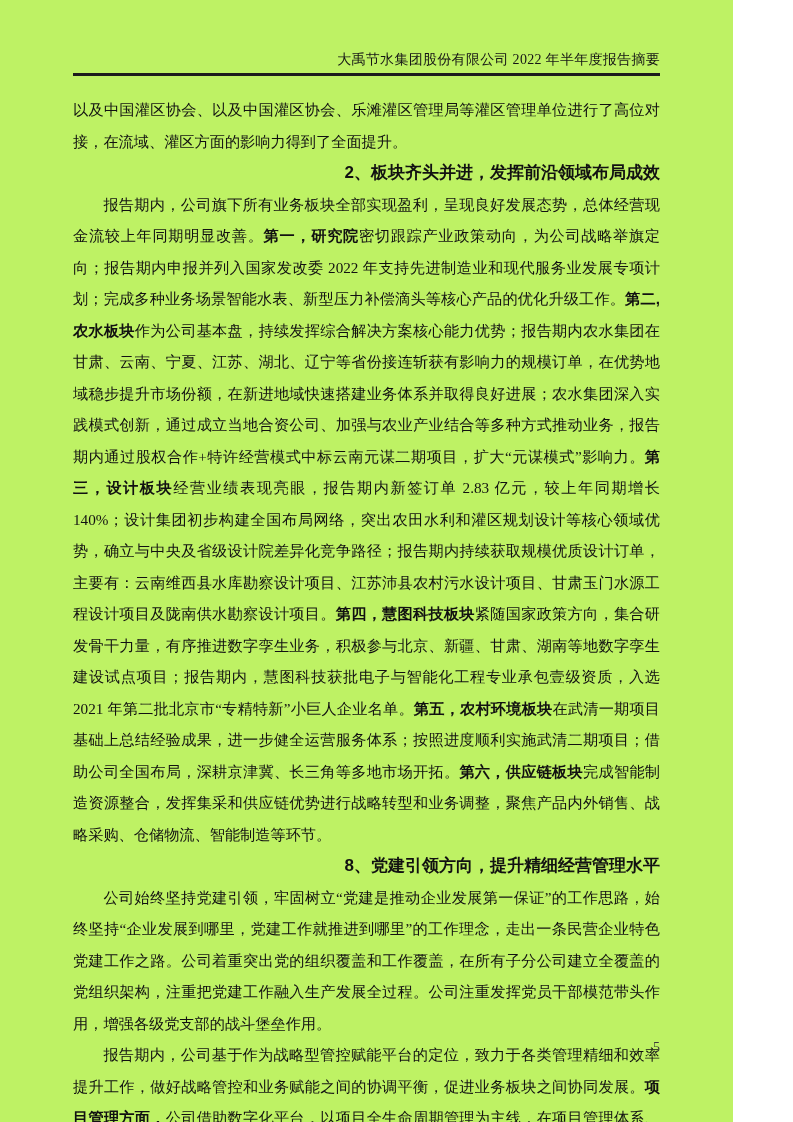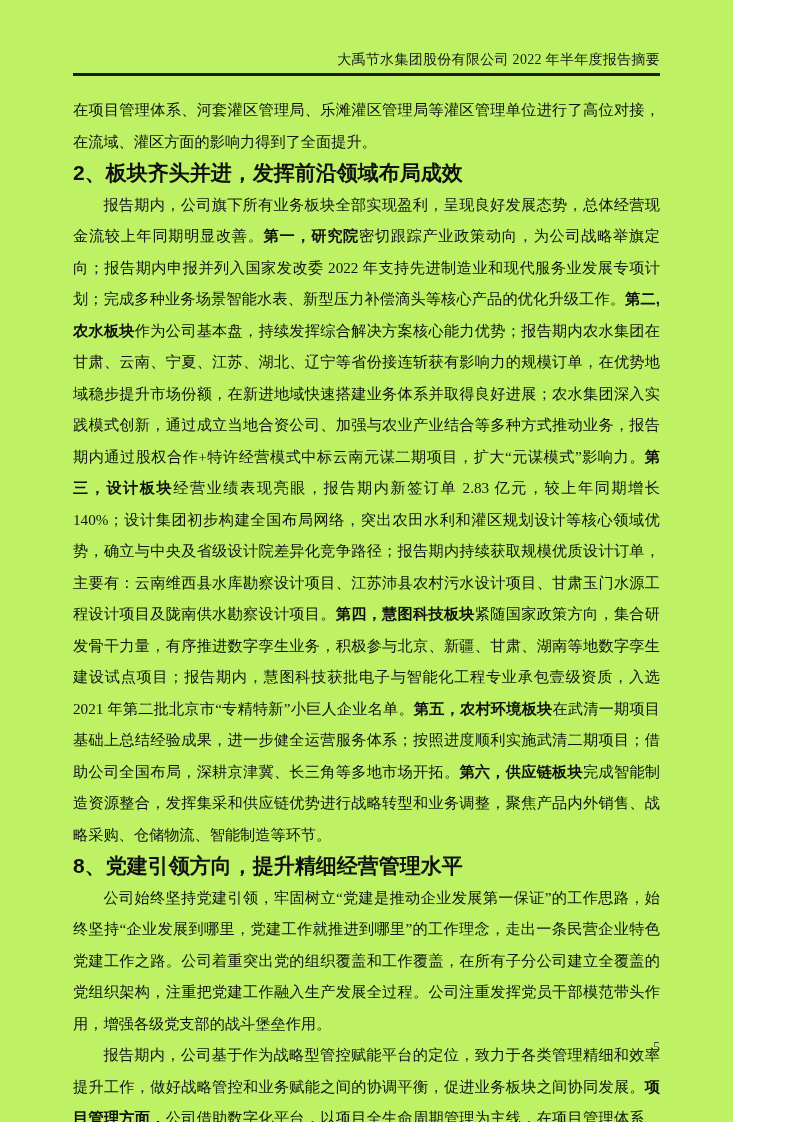--- a/index.html
+++ b/index.html
@@ -37,25 +37,25 @@
     top: 94px;
     left: 73px;
     right: 73px;
     font-size: 15.2px;
     line-height: 31.5px;
     text-align: justify;
   }
   .para { text-align: justify; }
   .para.indent { text-indent: 2em; }
   .heading {
-    font-size: 21px;
+    font-size: 17px;
     line-height: 31.5px;
     font-weight: 700;
     font-family: "Liberation Sans", "DejaVu Sans", sans-serif;
-    text-align: left;
+    text-align: right;
   }
   .b {
     font-weight: 700;
     font-family: "Liberation Sans", "DejaVu Sans", sans-serif;
   }
   .page-number {
     position: absolute;
     top: 1038px;
     right: 73px;
     font-size: 14px;
@@ -68,21 +68,21 @@
 <body>
 
 <div class="page">
 
   <header class="page-header">
     <div class="header-title">大禹节水集团股份有限公司 2022 年半年度报告摘要</div>
     <div class="header-rule"></div>
   </header>
 
   <main class="doc-body">
-    <p class="para"><span>在项目管理体系、河套灌区管理局、乐滩灌区管理局等灌区管理单位进行了高位对接，在流域、灌区方面的影响力得到了全面提升。</span></p>
+    <p class="para"><span>以及中国灌区协会、以及中国灌区协会、乐滩灌区管理局等灌区管理单位进行了高位对接，在流域、灌区方面的影响力得到了全面提升。</span></p>
     <h2 class="heading"><span class="b">2、板块齐头并进，发挥前沿领域布局成效</span></h2>
     <p class="para indent"><span>报告期内，公司旗下所有业务板块全部实现盈利，呈现良好发展态势，总体经营现金流较上年同期明显改善。</span><span class="b">第一，研究院</span><span>密切跟踪产业政策动向，为公司战略举旗定向；报告期内申报并列入国家发改委 2022 年支持先进制造业和现代服务业发展专项计划；完成多种业务场景智能水表、新型压力补偿滴头等核心产品的优化升级工作。</span><span class="b">第二, 农水板块</span><span>作为公司基本盘，持续发挥综合解决方案核心能力优势；报告期内农水集团在甘肃、云南、宁夏、江苏、湖北、辽宁等省份接连斩获有影响力的规模订单，在优势地域稳步提升市场份额，在新进地域快速搭建业务体系并取得良好进展；农水集团深入实践模式创新，通过成立当地合资公司、加强与农业产业结合等多种方式推动业务，报告期内通过股权合作+特许经营模式中标云南元谋二期项目，扩大“元谋模式”影响力。</span><span class="b">第三，设计板块</span><span>经营业绩表现亮眼，报告期内新签订单 2.83 亿元，较上年同期增长 140%；设计集团初步构建全国布局网络，突出农田水利和灌区规划设计等核心领域优势，确立与中央及省级设计院差异化竞争路径；报告期内持续获取规模优质设计订单，主要有：云南维西县水库勘察设计项目、江苏沛县农村污水设计项目、甘肃玉门水源工程设计项目及陇南供水勘察设计项目。</span><span class="b">第四，慧图科技板块</span><span>紧随国家政策方向，集合研发骨干力量，有序推进数字孪生业务，积极参与北京、新疆、甘肃、湖南等地数字孪生建设试点项目；报告期内，慧图科技获批电子与智能化工程专业承包壹级资质，入选 2021 年第二批北京市“专精特新”小巨人企业名单。</span><span class="b">第五，农村环境板块</span><span>在武清一期项目基础上总结经验成果，进一步健全运营服务体系；按照进度顺利实施武清二期项目；借助公司全国布局，深耕京津冀、长三角等多地市场开拓。</span><span class="b">第六，供应链板块</span><span>完成智能制造资源整合，发挥集采和供应链优势进行战略转型和业务调整，聚焦产品内外销售、战略采购、仓储物流、智能制造等环节。</span></p>
     <h2 class="heading"><span class="b">8、党建引领方向，提升精细经营管理水平</span></h2>
     <p class="para indent"><span>公司始终坚持党建引领，牢固树立“党建是推动企业发展第一保证”的工作思路，始终坚持“企业发展到哪里，党建工作就推进到哪里”的工作理念，走出一条民营企业特色党建工作之路。公司着重突出党的组织覆盖和工作覆盖，在所有子分公司建立全覆盖的党组织架构，注重把党建工作融入生产发展全过程。公司注重发挥党员干部模范带头作用，增强各级党支部的战斗堡垒作用。</span></p>
     <p class="para indent"><span>报告期内，公司基于作为战略型管控赋能平台的定位，致力于各类管理精细和效率提升工作，做好战略管控和业务赋能之间的协调平衡，促进业务板块之间协同发展。</span><span class="b">项目管理方面，</span><span>公司借助数字化平台，以项目全生命周期管理为主线，在项目管理体系、能力和团队方面实现了长足进步。报告期内公司着重加强项目安全生产，组织开展各类项目质量安全专项检查工作和安全生产月活动，</span></p>
   </main>
 
   <footer>
     <div class="page-number">5</div>
   </footer>

